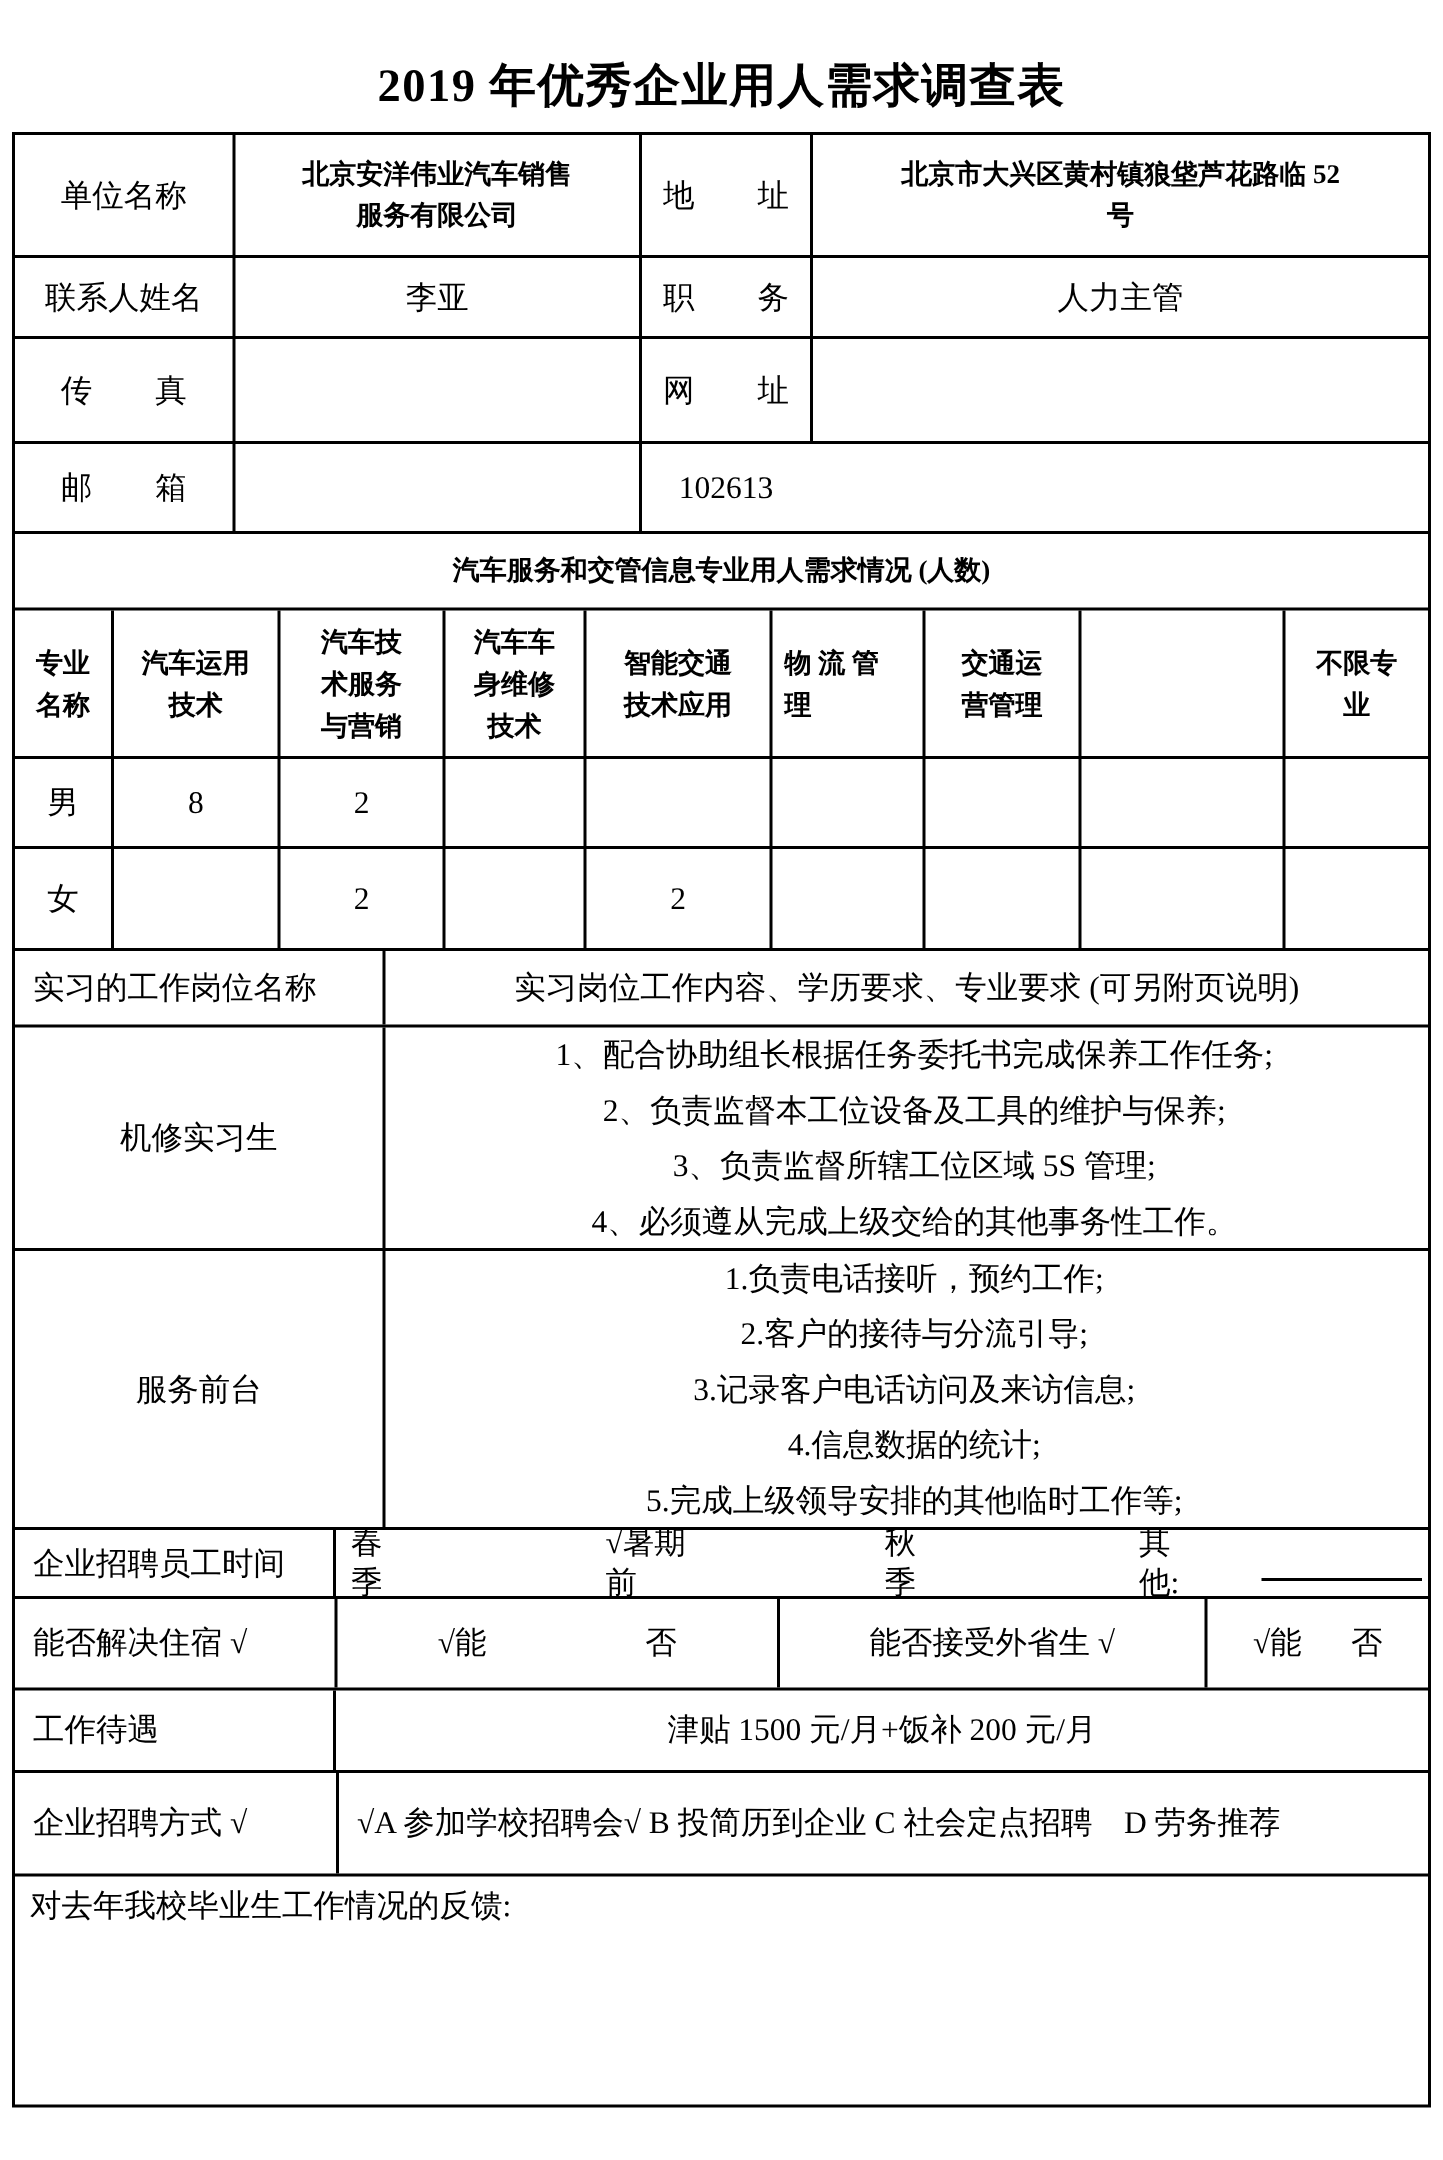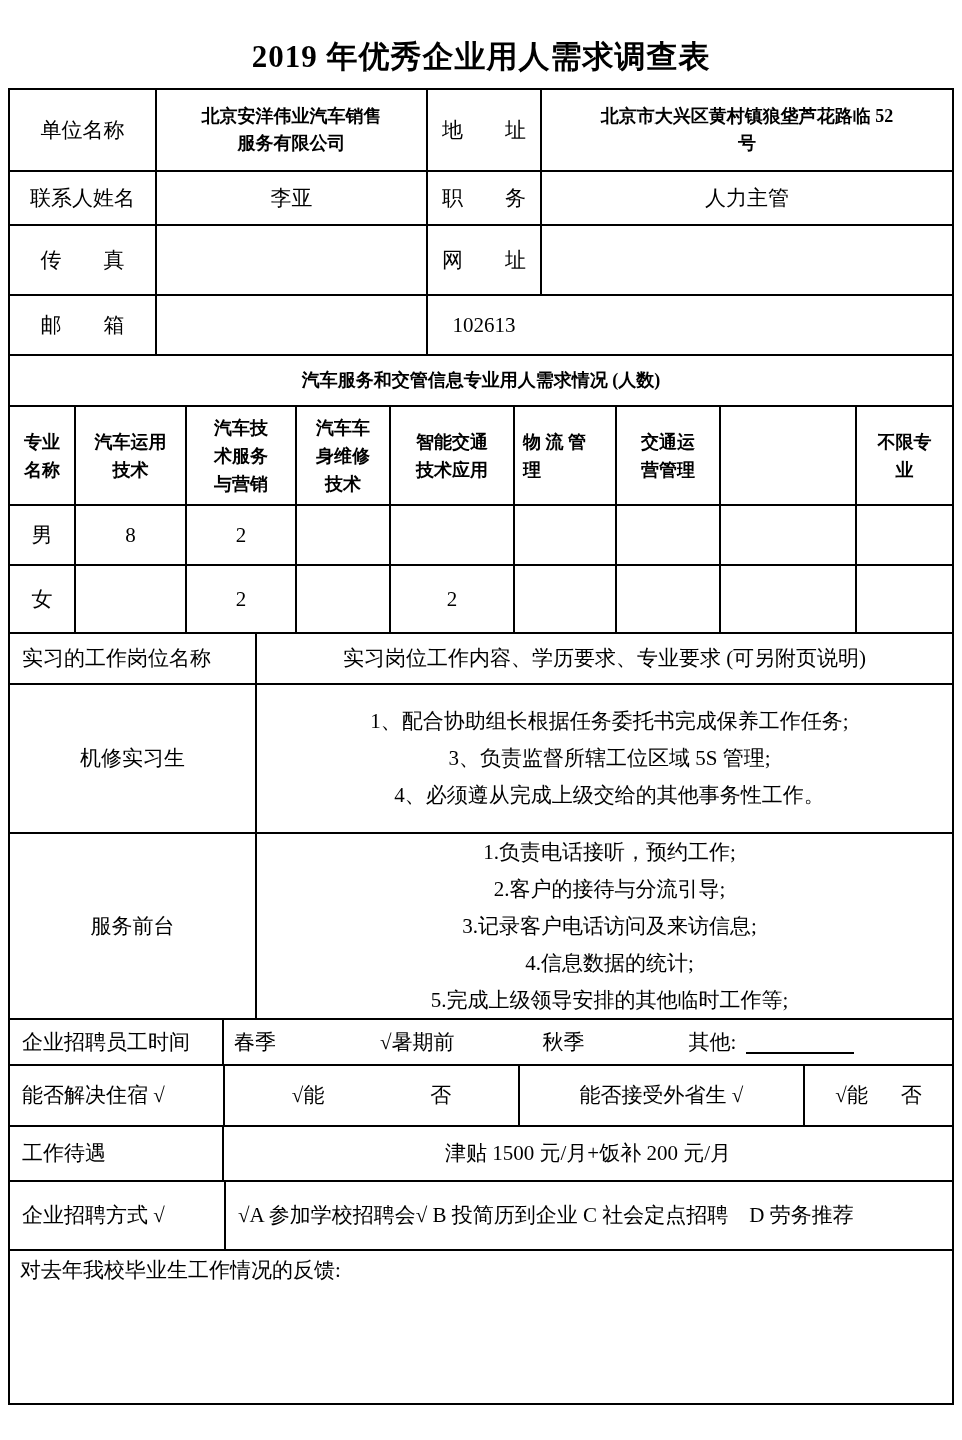--- a/index.html
+++ b/index.html
@@ -38,21 +38,21 @@
   .r-majhead-left{justify-content:flex-start;text-align:left;padding-left:8px;}
   .r-intern{grid-template-columns:245px 1fr;}
   .h-internhead{height:51px;} .h-pos1{height:149px;} .h-pos2{height:186px;}
   .r-time{grid-template-columns:212px 1fr;height:46px;}
   .r-housing{grid-template-columns:213px 295px 285px 1fr;height:61px;}
   .r-salary{grid-template-columns:212px 1fr;height:55px;}
   .r-method{grid-template-columns:214px 1fr;height:69px;}
   .r-feedback{grid-template-columns:1fr;height:154px;}
   .duties{flex-direction:column;align-items:center;justify-content:center;text-align:left;padding-left:14px;}
   .duty{line-height:37px;white-space:pre;}
-  .time-content{justify-content:flex-start;text-align:left;padding-left:10px;}
+  .time-content{justify-content:flex-start;text-align:left;padding-left:10px;gap:24px;}
   .t-summer{margin-left:104px;}
   .t-autumn{margin-left:88px;}
   .t-other{margin-left:104px;}
   .blank-line{display:inline-block;width:108px;height:22px;border-bottom:2px solid #000;margin-left:10px;}
   .yn-cell{justify-content:space-around;padding:0 14px;}
   .method-content{justify-content:flex-start;text-align:left;padding:0 12px;line-height:31px;}
 </style>
 </head>
 <body>
 
@@ -138,20 +138,21 @@
 
   <div class="row r-intern h-internhead">
     <div class="cell left">实习的工作岗位名称</div>
     <div class="cell">实习岗位工作内容、学历要求、专业要求 (可另附页说明)</div>
   </div>
 
   <div class="row r-intern h-pos1">
     <div class="cell">机修实习生</div>
     <div class="cell duties">
       <div class="duty">1、配合协助组长根据任务委托书完成保养工作任务;</div>
+      <div class="duty">2、负责监督本工位设备及工具的维护与保养;</div>
       <div class="duty">3、负责监督所辖工位区域 5S 管理;</div>
       <div class="duty">4、必须遵从完成上级交给的其他事务性工作。</div>
     </div>
   </div>
 
   <div class="row r-intern h-pos2">
     <div class="cell">服务前台</div>
     <div class="cell duties">
       <div class="duty">1.负责电话接听，预约工作;</div>
       <div class="duty">2.客户的接待与分流引导;</div>

